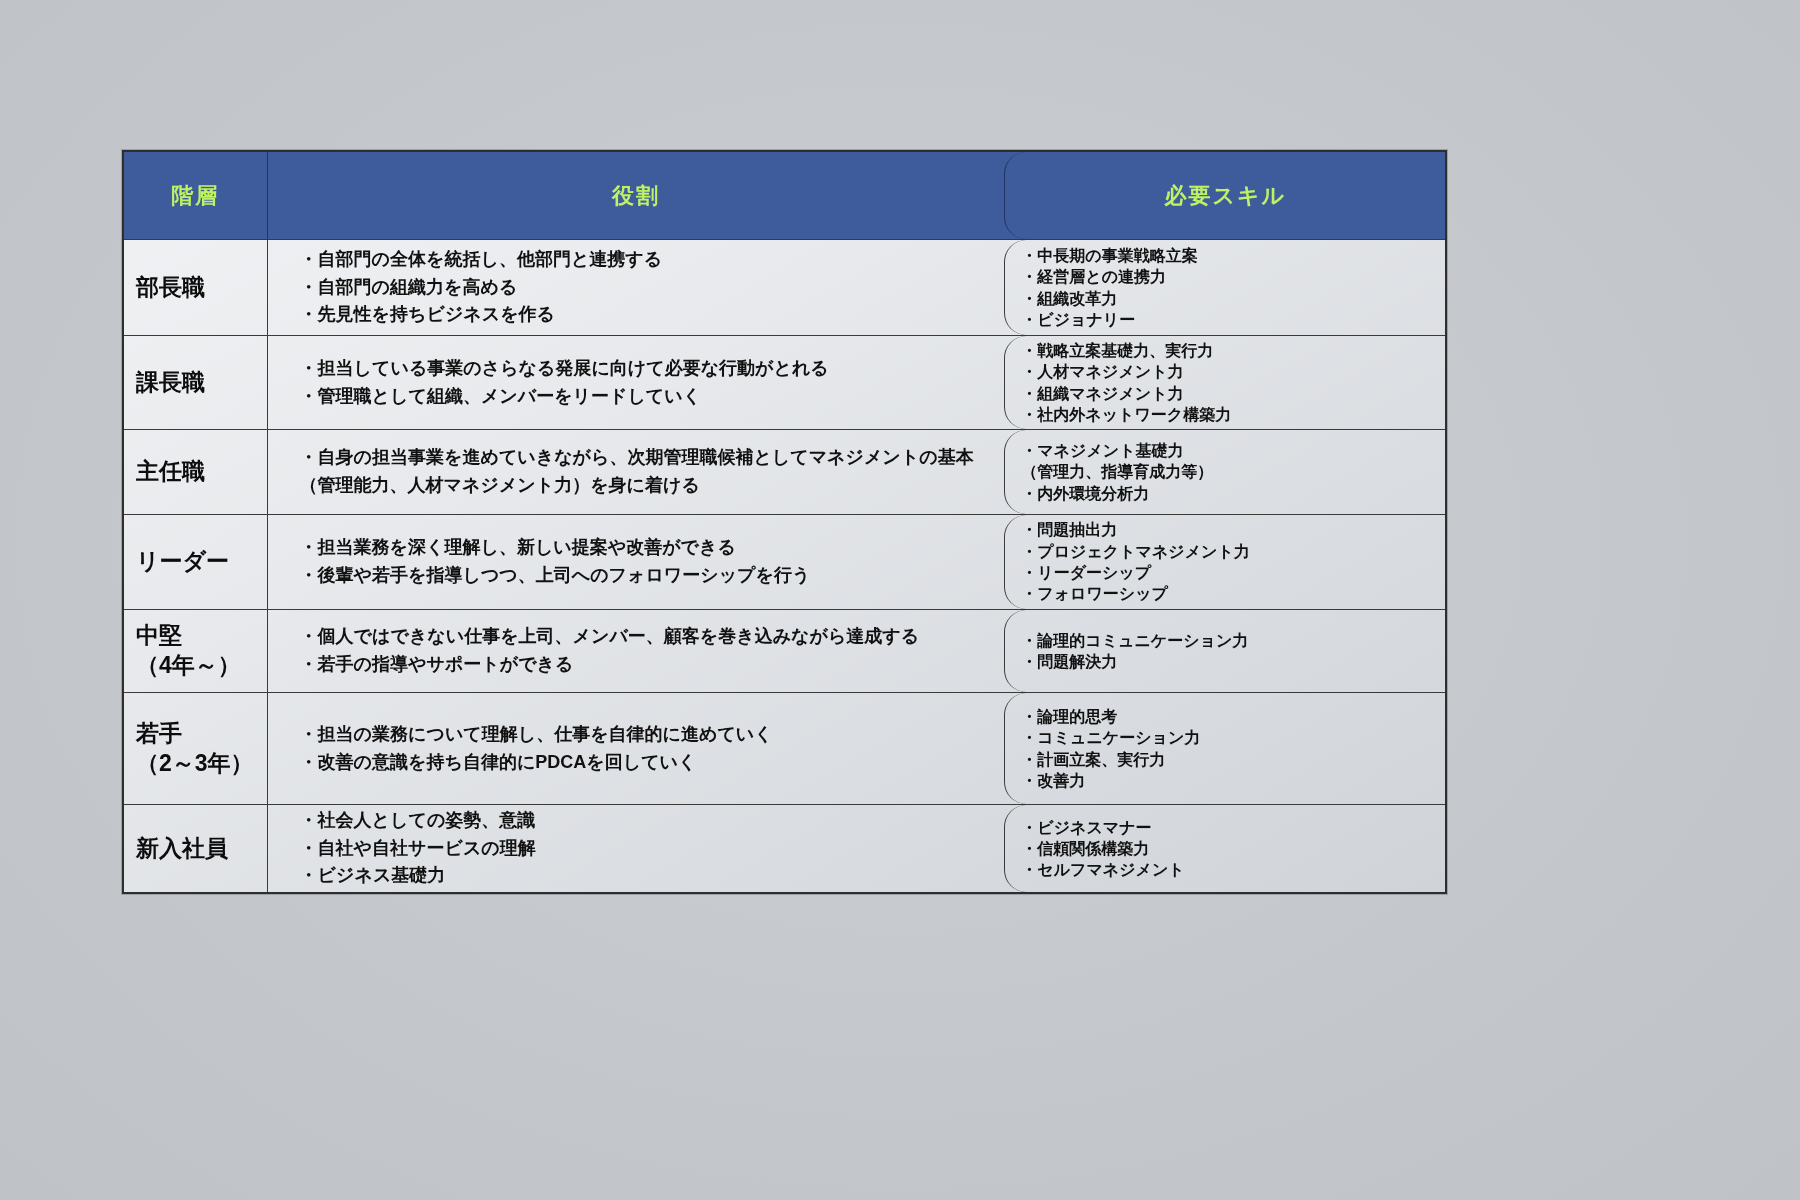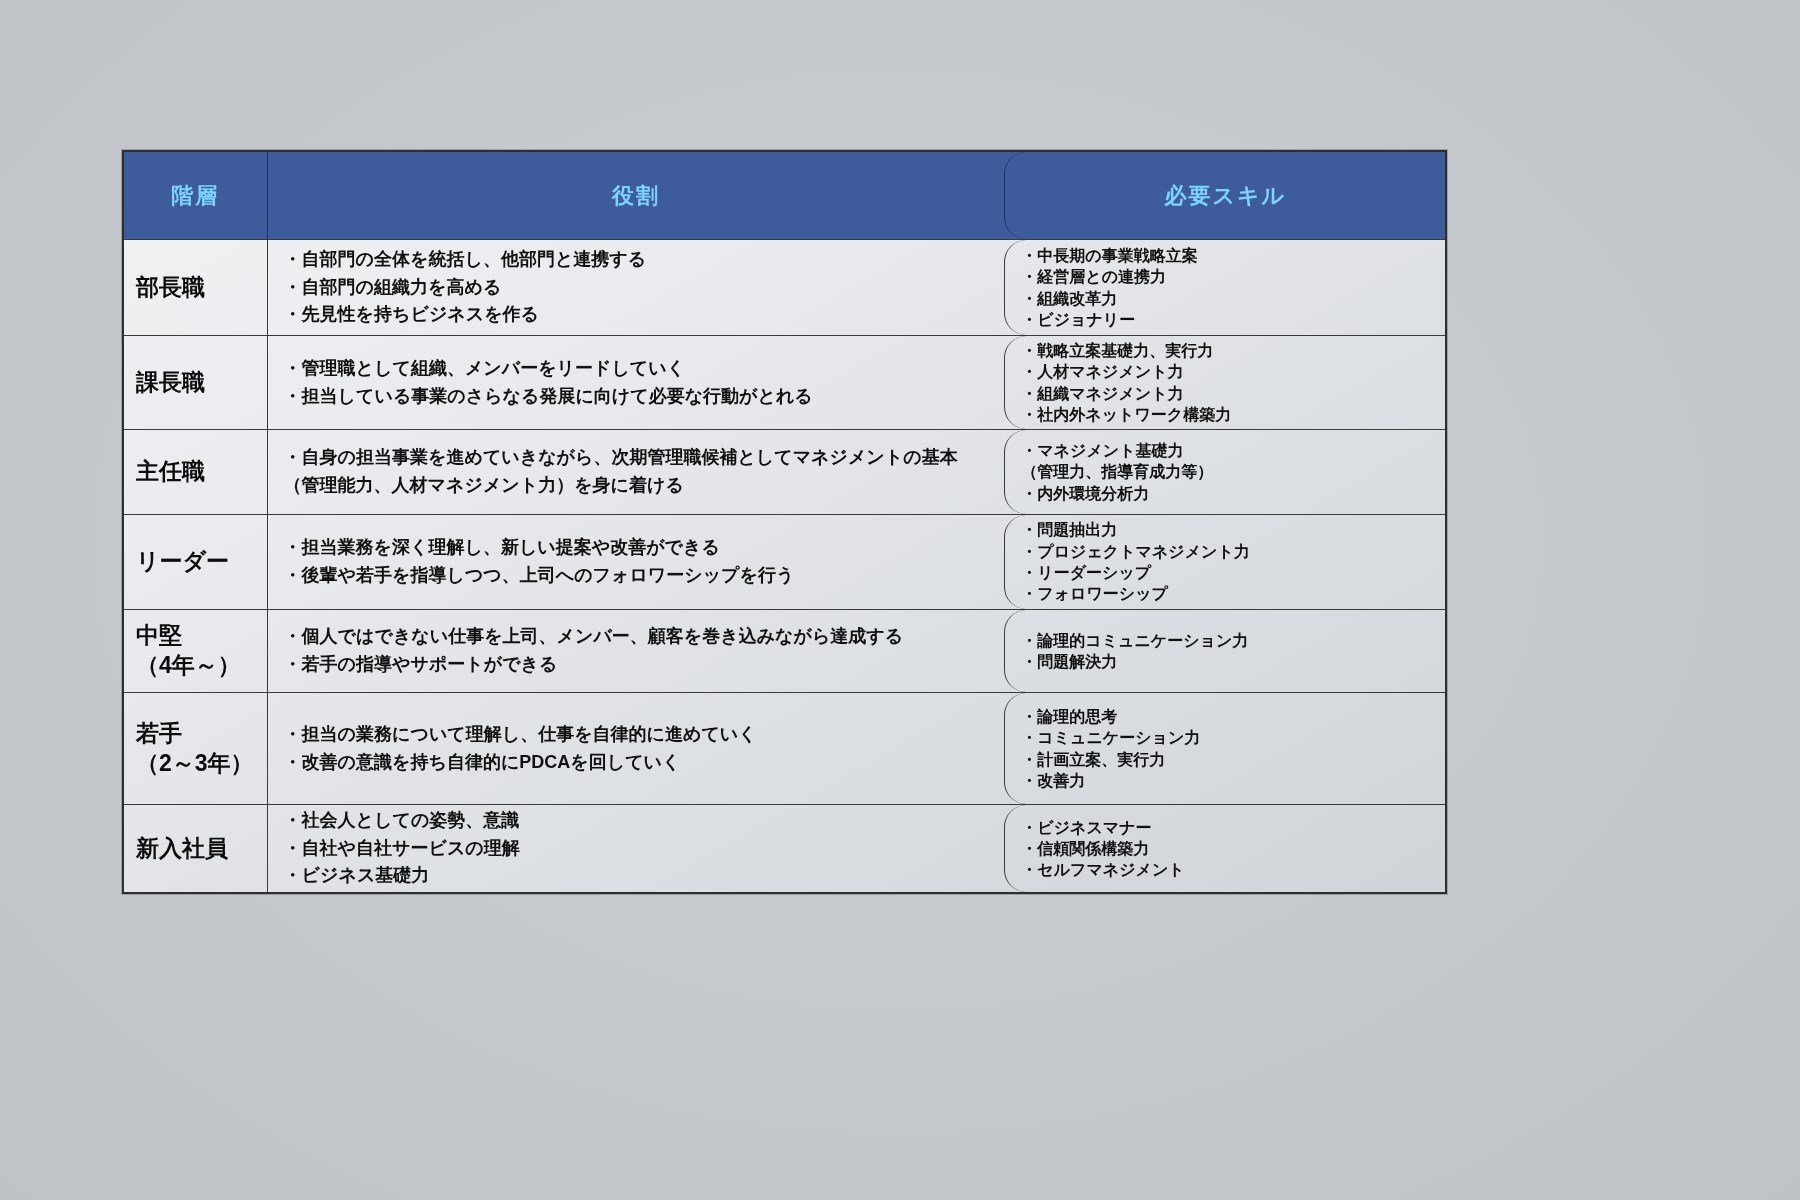--- a/index.html
+++ b/index.html
@@ -16,34 +16,34 @@
     box-shadow:0 0 0 1px #9aa0a8;
   }
   .row { display:flex; border-top:1.5px solid #3a3a3a; }
   .row.header { border-top:none; background:#3e5c9c; }
   .row.header .cell { border-color:#1f3360; }
   .cell { padding:6px 10px; display:flex; flex-direction:column; justify-content:center; }
   .c1 { width:143px; }
   .c2 { width:740px; border-left:1.5px solid #3a3a3a; }
   .c3 { width:442px; border-left:1.5px solid #3a3a3a;border-radius:22px; }
   .hdr-cell {
-    color:#7dd3fc; font-size:22px; font-weight:700; letter-spacing:2px;
+    color:#bef264; font-size:22px; font-weight:700; letter-spacing:2px;
     align-items:center; text-align:right;
   }
   .h-header { height:87px; }
   .h-r0 { height:96px; }
   .h-r1 { height:94px; }
   .h-r2 { height:85px; }
   .h-r3 { height:95px; }
   .h-r4 { height:83px; }
   .h-r5 { height:112px; }
   .h-r6 { height:88px; }
   .level-cell { padding-left:12px; }
   .level-line { font-size:23px; font-weight:700; color:#0d0d0d; line-height:1.3; }
-  .role-cell { padding-left:16px; }
+  .role-cell { padding-left:32px; }
   .role-line { font-size:18px; font-weight:700; color:#111; line-height:1.55; }
   .skills-cell { padding-left:16px; }
   .skill-line { font-size:16px; font-weight:700; color:#111; line-height:1.33; }
 </style>
 </head>
 <body>
 
 <div class="tbl">
 
   <div class="row header h-header">
@@ -73,22 +73,22 @@
       <div class="skill-line">・組織改革力</div>
       <div class="skill-line">・ビジョナリー</div>
     </div>
   </div>
 
   <div class="row h-r1">
     <div class="cell c1 level-cell">
       <div class="level-line">課長職</div>
     </div>
     <div class="cell c2 role-cell">
+      <div class="role-line">・担当している事業のさらなる発展に向けて必要な行動がとれる</div>
       <div class="role-line">・管理職として組織、メンバーをリードしていく</div>
-      <div class="role-line">・担当している事業のさらなる発展に向けて必要な行動がとれる</div>
     </div>
     <div class="cell c3 skills-cell">
       <div class="skill-line">・戦略立案基礎力、実行力</div>
       <div class="skill-line">・人材マネジメント力</div>
       <div class="skill-line">・組織マネジメント力</div>
       <div class="skill-line">・社内外ネットワーク構築力</div>
     </div>
   </div>
 
   <div class="row h-r2">

